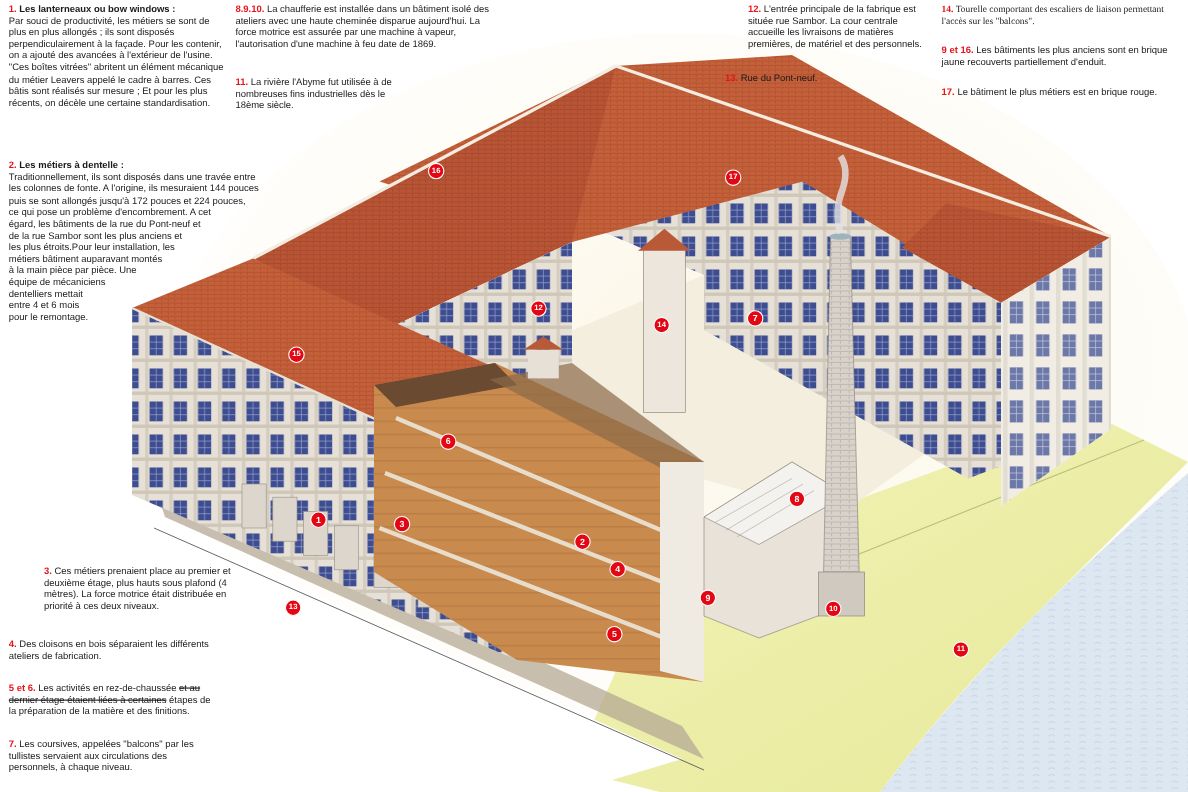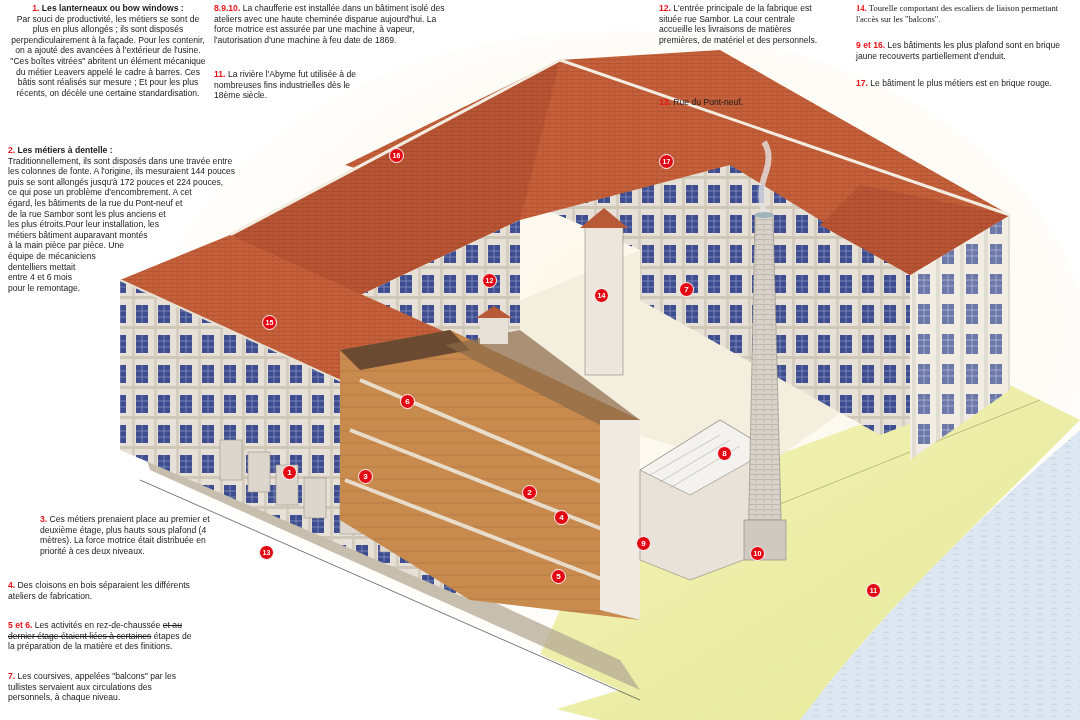--- a/index.html
+++ b/index.html
@@ -117,21 +117,21 @@
   <path d="M640 470 L720 420 L770 450 L770 550 L690 580 L640 560 Z" fill="#e8e2d8" stroke="#8a847a" stroke-width="0.6"></path>
   <path d="M640 470 L720 420 L770 450 L690 495 Z" fill="#f4f2ee" stroke="#8a847a" stroke-width="0.6"></path>
   <path d="M650 475 L720 435 M660 482 L730 440 M670 488 L740 446" stroke="#b0aaa2" stroke-width="0.6"></path>
 
   <polygon points="755,215 773,215 782,555 748,555" fill="url(#chim)" stroke="#8a847a" stroke-width="0.6"></polygon>
   <rect x="744" y="520" width="42" height="40" fill="#d0c9bf" stroke="#8a847a" stroke-width="0.6"></rect>
   <ellipse cx="764" cy="215" rx="10" ry="3" fill="#9fb3bd"></ellipse>
   <path d="M764 212 q-6 -20 2 -40 q6 -18 -2 -30" stroke="#e4e4e4" stroke-width="6" fill="none" opacity="0.8"></path>
 </svg>
 
-<div class="note" style="left:8px;top:3px;width:200px;text-align:center;">
+<div class="note" style="left:8px;top:3px;width:200px;">
   <div><span class="num">1.</span> <span class="ttl">Les lanterneaux ou bow windows :</span></div>
   <div>Par souci de productivité, les métiers se sont de plus en plus allongés ; ils sont disposés perpendiculairement à la façade. Pour les contenir, on a ajouté des avancées à l'extérieur de l'usine. "Ces boîtes vitrées" abritent un élément mécanique du métier Leavers appelé le cadre à barres. Ces bâtis sont réalisés sur mesure ; Et pour les plus récents, on décèle une certaine standardisation.</div>
 </div>
 
 <div class="note" style="left:8px;top:145px;width:255px;">
   <div><span class="num">2.</span> <span class="ttl">Les métiers à dentelle :</span></div>
   <div>Traditionnellement, ils sont disposés dans une travée entre</div>
   <div>les colonnes de fonte. A l'origine, ils mesuraient 144 pouces</div>
   <div>puis se sont allongés jusqu'à 172 pouces et 224 pouces,</div>
   <div>ce qui pose un problème d'encombrement. A cet</div>
@@ -165,34 +165,34 @@
 </div>
 
 <div class="note" style="left:214px;top:3px;width:240px;">
   <span class="num">8.9.10.</span> <span>La chaufferie est installée dans un bâtiment isolé des ateliers avec une haute cheminée disparue aujourd'hui. La force motrice est assurée par une machine à vapeur, l'autorisation d'une machine à feu date de 1869.</span>
 </div>
 
 <div class="note" style="left:214px;top:69px;width:160px;">
   <span class="num">11.</span> <span>La rivière l'Abyme fut utilisée à de nombreuses fins industrielles dès le 18ème siècle.</span>
 </div>
 
-<div class="note" style="left:659px;top:3px;width:165px;">
+<div class="note" style="left:680px;top:3px;width:165px;">
   <span class="num">12.</span> <span>L'entrée principale de la fabrique est située rue Sambor. La cour centrale accueille les livraisons de matières premières, de matériel et des personnels.</span>
 </div>
 
-<div class="note" style="left:659px;top:66px;width:165px;margin-top:31px;">
+<div class="note" style="left:659px;top:66px;width:165px;">
   <span class="num">13.</span> <span>Rue du Pont-neuf.</span>
 </div>
 
 <div class="note" style="left:856px;top:3px;width:222px;font-family:Liberation Serif, serif;">
   <span class="num">14.</span> <span>Tourelle  comportant des escaliers de liaison permettant l'accès sur les "balcons".</span>
 </div>
 
 <div class="note" style="left:856px;top:40px;width:222px;">
-  <span class="num">9 et 16.</span> <span>Les bâtiments les plus plafond sont en brique jaune recouverts partiellement d'enduit.</span>
+  <span class="num">9 et 16.</span> <span>Les bâtiments les plus anciens sont en brique jaune recouverts partiellement d'enduit.</span>
 </div>
 
 <div class="note" style="left:856px;top:78px;width:222px;">
   <span class="num">17.</span> <span>Le bâtiment le plus métiers est en brique rouge.</span>
 </div>
 
 <div id="markers">
     <div class="marker" style="left: 282px; top: 465px;">1</div>
     <div class="marker" style="left: 522px; top: 485px;">2</div>
     <div class="marker" style="left: 358px; top: 469px;">3</div>

